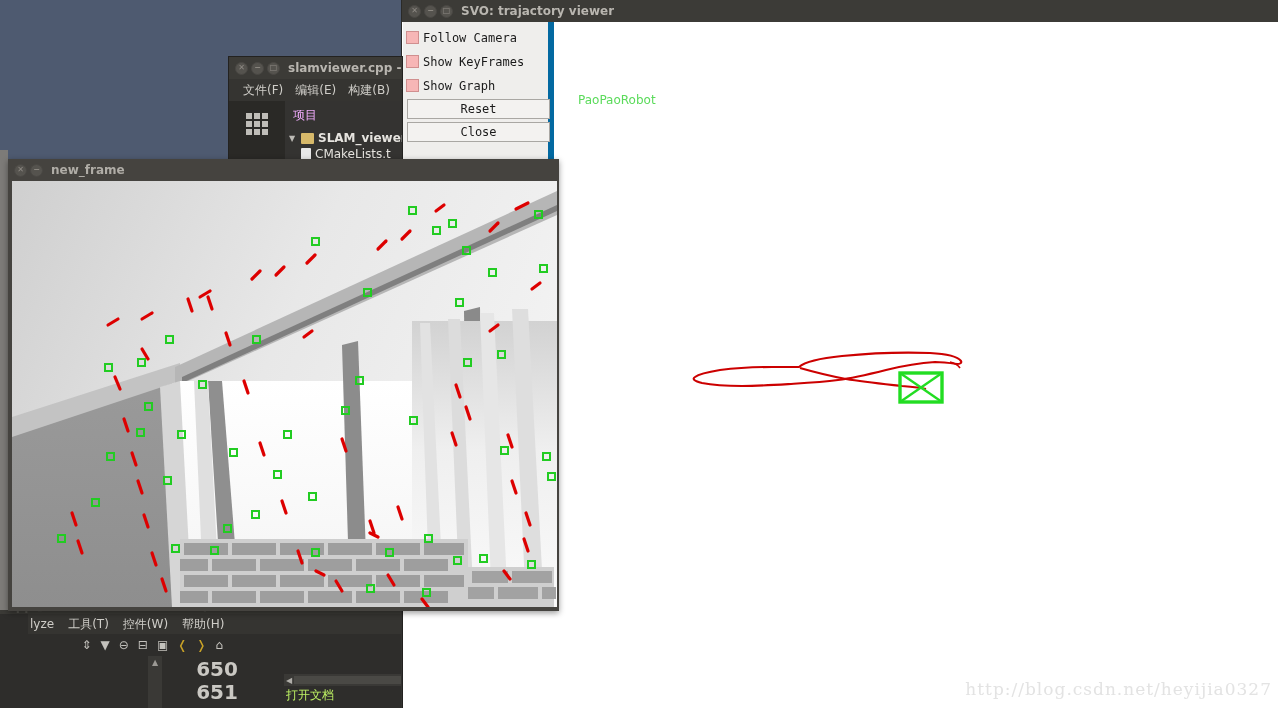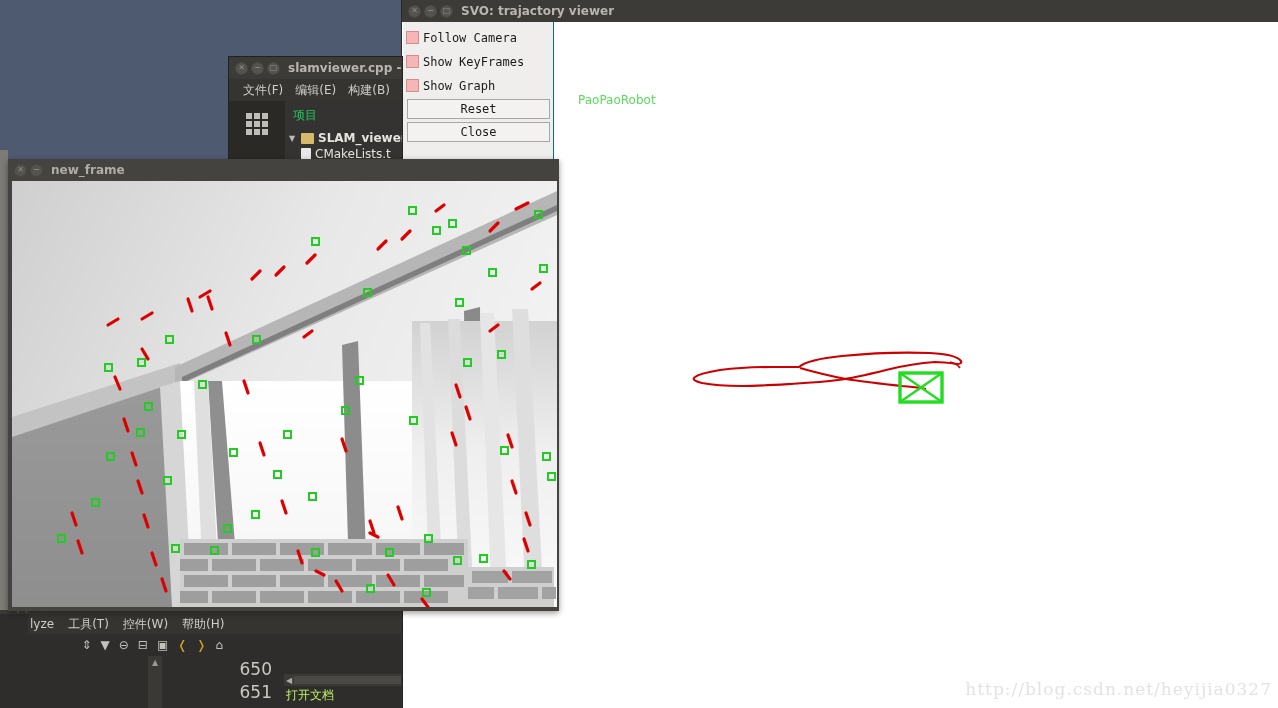--- a/index.html
+++ b/index.html
@@ -51,21 +51,21 @@
     background: #ffffff;
     border-left: 1px solid #2a2a28;
   }
   #svo-window .titlebar { background: #3c3b37; }
   #svo-body { position: relative; width: 100%; height: 686px; background: #ffffff; overflow: hidden; }
 
   #svo-panel {
     position: absolute; left: 1px; top: 0px;
     width: 151px; height: 147px;
     background: #efeeec;
-    border-right: 1px solid #0369a1;
+    border-right: 6px solid #0369a1;
     border-bottom: 1px solid #b4b2ae;
     padding: 5px 3px 3px 3px;
     font-family: "DejaVu Sans Mono", monospace;
   }
   .svo-check {
     display: flex; align-items: center;
     height: 21px; margin-bottom: 3px;
     font-size: 12px; color: #1a1a1a;
     cursor: default;
   }
@@ -130,21 +130,21 @@
     display: flex; flex-direction: column; align-items: center;
   }
   .mode-icon {
     width: 22px; height: 22px;
     display: grid; grid-template-columns: repeat(3,1fr); grid-template-rows: repeat(3,1fr);
     gap: 2px;
   }
   .mode-icon b { background: #bfbdb8; display: block; }
   #qt1-tree { flex: 1; background: #343331; padding-top: 4px; overflow: hidden; }
   .tree-hdr {
-    color: #22c55e; font-size: 12px;
+    color: #f0abfc; font-size: 12px;
     padding: 2px 0 6px 8px; white-space: nowrap;
   }
   .tree-row {
     display: flex; align-items: center;
     color: #e6e4df; font-size: 12px;
     padding: 1px 0 1px 4px; white-space: nowrap;
     cursor: default;
   }
   .tri { width: 12px; color: #bdbbb6; font-size: 8px; flex: none; }
   .folder {
@@ -188,23 +188,24 @@
   #qt2-scroll {
     width: 14px; background: #3a3936;
     display: flex; flex-direction: column; align-items: center; padding-top: 2px;
   }
   #qt2-scroll .up { color: #9b9994; font-size: 8px; }
   #qt2-gutter {
     width: 122px; background: #2e2d2b;
     text-align: right; padding-right: 12px; padding-top: 2px;
   }
   .lineno {
-    color: #cac8c3; font-size: 17px; font-weight: normal;
+    color: #cac8c3; font-size: 20px; font-weight: bold;
     font-family: "DejaVu Sans", sans-serif;
     line-height: 23px;
+    text-align: center;
   }
   #qt2-right { flex: 1; background: #2e2d2b; position: relative; }
   #qt2-hscroll {
     position: absolute; left: 0; right: 0; top: 18px;
     height: 12px; background: #3a3936;
     display: flex; align-items: center;
   }
   #qt2-hscroll .lf { color: #b0aea9; font-size: 8px; padding: 0 2px; }
   #qt2-hscroll .bar { flex: 1; height: 8px; background: #4a4945; }
   #qt2-opendocs {

